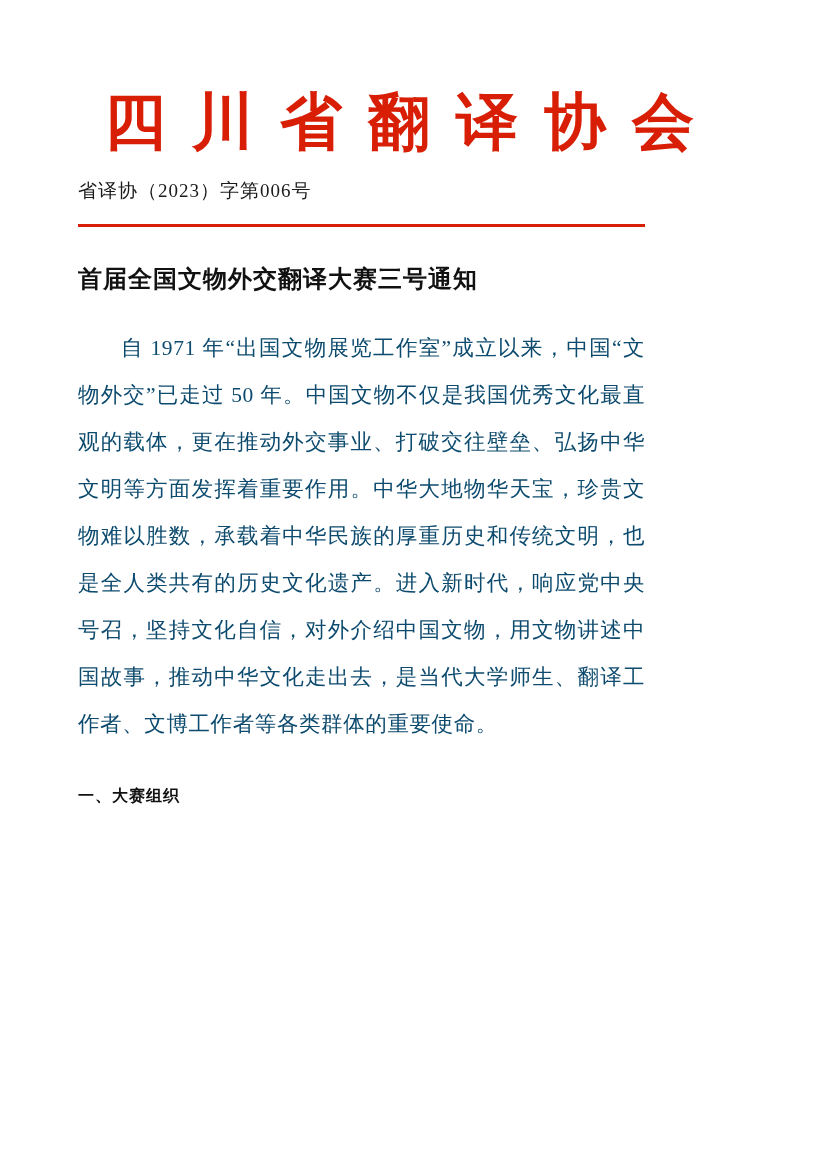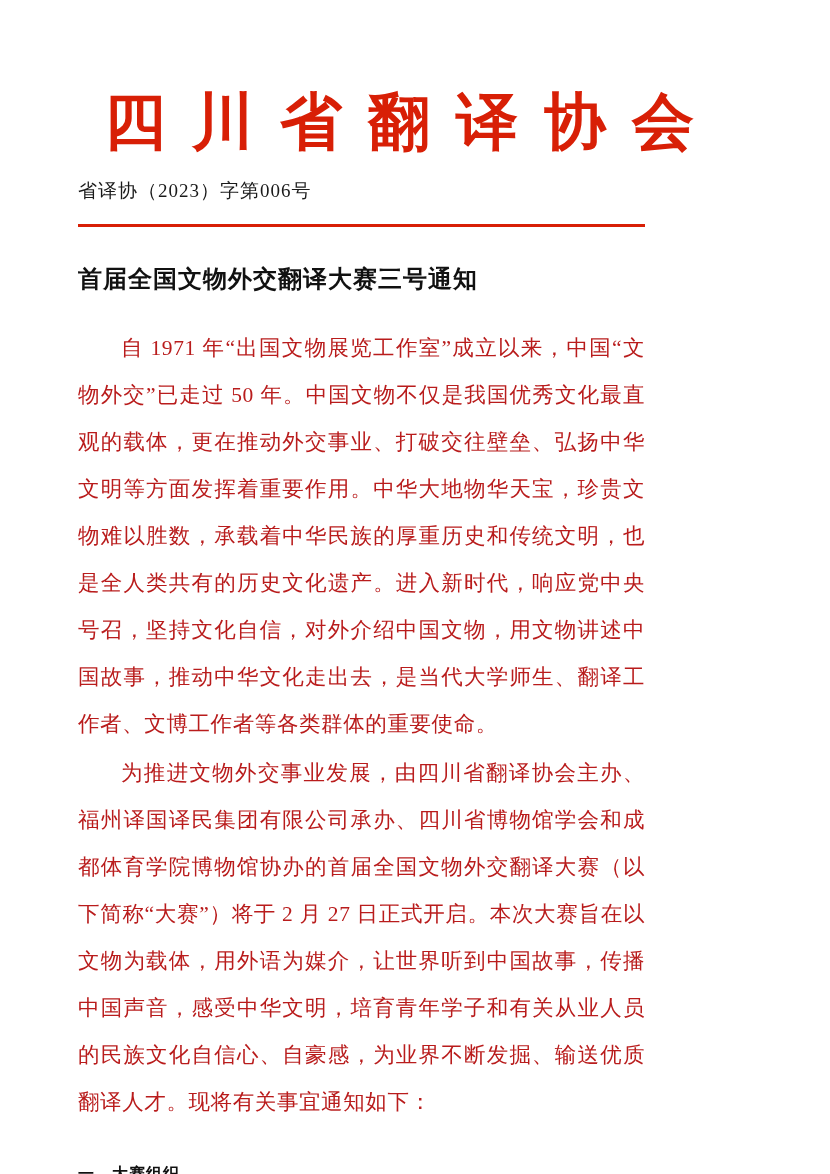--- a/index.html
+++ b/index.html
@@ -62,21 +62,21 @@
   .body-text {
     margin-top: 30px;
   }
   .para {
     font-size: 21.5px;
     line-height: 47px;
     text-align: justify;
     text-justify: inter-ideograph;
     text-indent: 2em;
     letter-spacing: 0.6px;
-    color: #b91c1c;
+    color: #0c4a6e;
     margin: 0 0 2px 0;
   }
   .section-heading {
     margin-top: 38px;
     font-size: 16px;
     font-weight: bold;
     letter-spacing: 1px;
     color: #111;
   }
 </style>
@@ -90,18 +90,17 @@
   </div>
 
   <div class="doc-number">省译协（2023）字第006号</div>
 
   <div class="red-rule"></div>
 
   <div class="doc-title">首届全国文物外交翻译大赛三号通知</div>
 
   <div class="body-text">
     <p class="para">自 1971 年“出国文物展览工作室”成立以来，中国“文物外交”已走过 50 年。中国文物不仅是我国优秀文化最直观的载体，更在推动外交事业、打破交往壁垒、弘扬中华文明等方面发挥着重要作用。中华大地物华天宝，珍贵文物难以胜数，承载着中华民族的厚重历史和传统文明，也是全人类共有的历史文化遗产。进入新时代，响应党中央号召，坚持文化自信，对外介绍中国文物，用文物讲述中国故事，推动中华文化走出去，是当代大学师生、翻译工作者、文博工作者等各类群体的重要使命。</p>
-    <p class="para">为推进文物外交事业发展，由四川省翻译协会主办、福州译国译民集团有限公司承办、四川省博物馆学会和成都体育学院博物馆协办的首届全国文物外交翻译大赛（以下简称“大赛”）将于 2 月 27 日正式开启。本次大赛旨在以文物为载体，用外语为媒介，让世界听到中国故事，传播中国声音，感受中华文明，培育青年学子和有关从业人员的民族文化自信心、自豪感，为业界不断发掘、输送优质翻译人才。现将有关事宜通知如下：</p>
   </div>
 
   <div class="section-heading">一、大赛组织</div>
 
 </div>
 
 </body></html>

